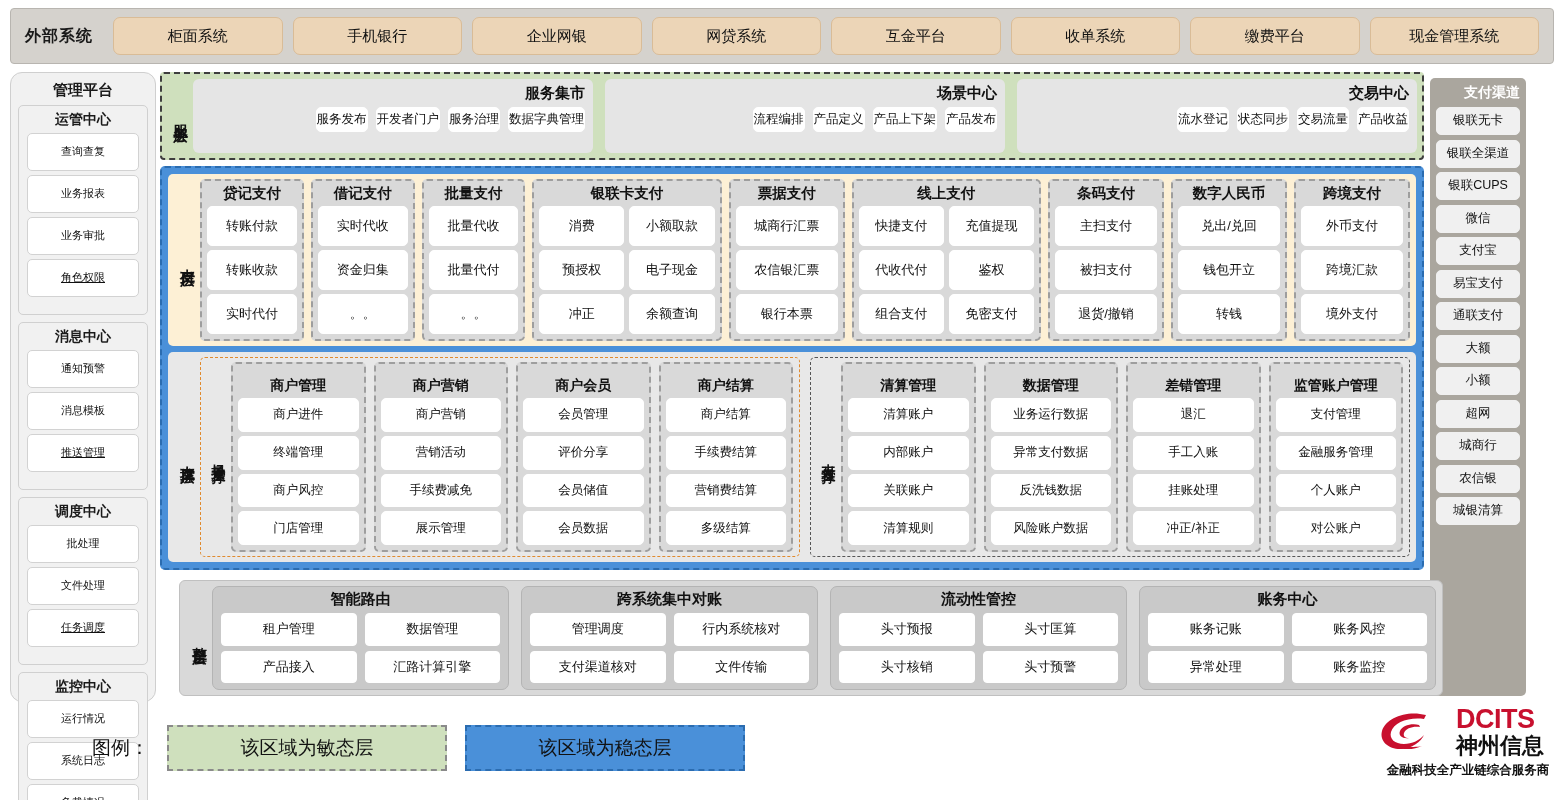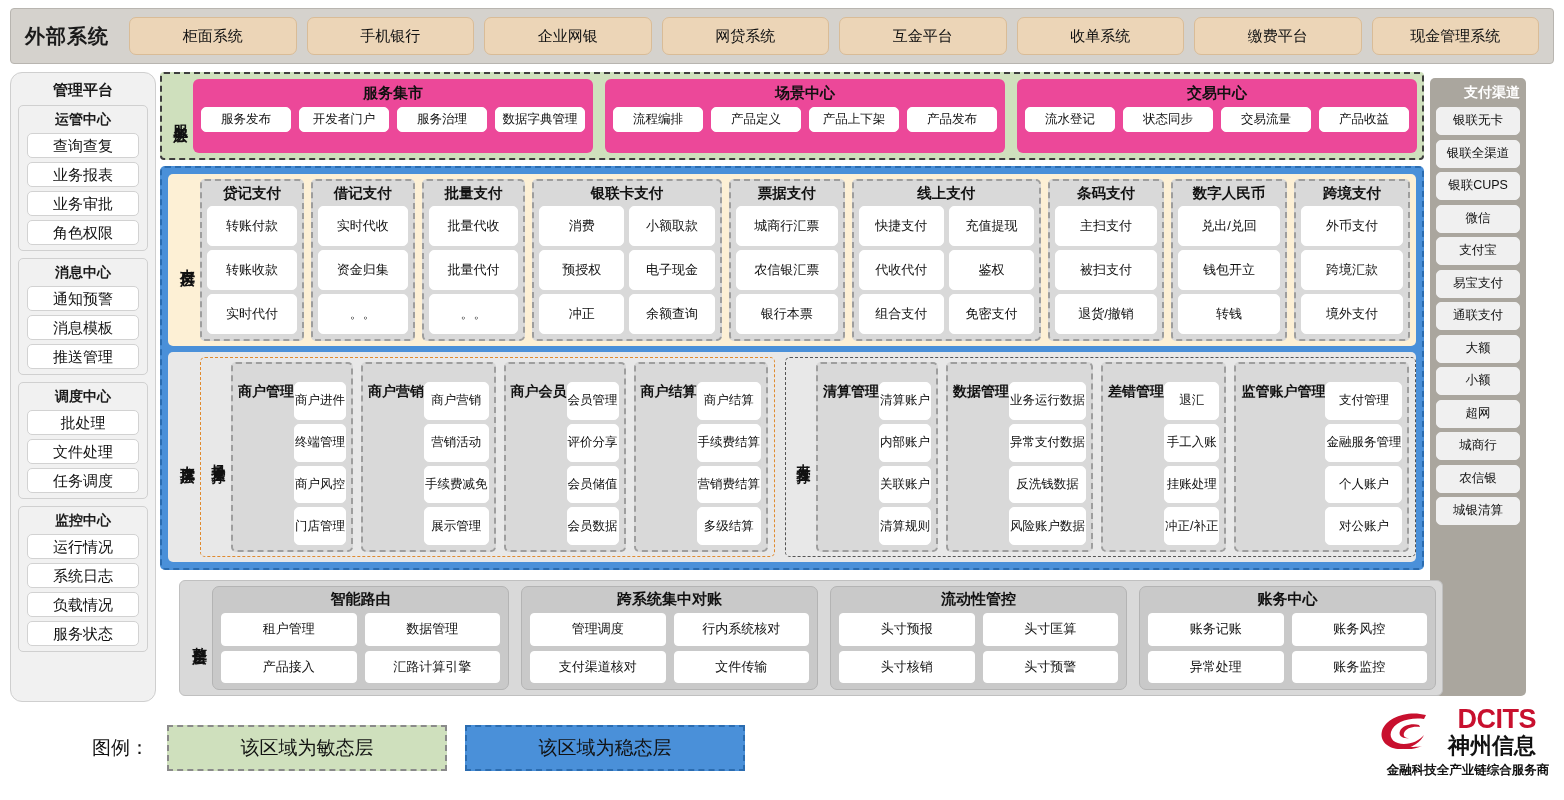--- a/index.html
+++ b/index.html
@@ -31,21 +31,21 @@
   #external-bar {
     position: absolute; left: 10px; top: 8px;
     width: 1544px; height: 56px;
     background: #d5d2cd;
     border: 1px solid #b8b5b0;
     border-radius: 4px;
     display: flex; align-items: center;
     padding: 0 14px;
   }
   #external-bar .ext-title {
-    font-weight: bold; font-size: 20px; color: #1a1a1a;
+    font-weight: bold; font-size: 16px; color: #1a1a1a;
     margin-right: 20px; letter-spacing: 1px;
     white-space: nowrap;
   }
   #external-bar .ext-items {
     flex: 1; display: flex; align-items: center;
     justify-content: space-between; gap: 10px;
   }
   #external-bar .ext-chip {
     flex: 1;
     height: 38px;
@@ -75,23 +75,23 @@
     border-radius: 5px;
     background: #f1f1f1;
     padding: 3px 8px 5px;
     margin-bottom: 7px;
   }
   .mp-group-title {
     text-align: center; font-weight: bold; font-size: 14px;
     color: #1a1a1a; padding: 2px 0 4px;
   }
   .mp-group .chip {
-    height: 25px; font-size: 15px; margin-bottom: 4px;
-  }
-  .mp-group .chip:last-child { margin-bottom: 0; }
+    height: 38px; font-size: 11px; margin-bottom: 4px;
+  }
+  .mp-group .chip:last-child { margin-bottom: 12px; text-decoration: underline; }
 
   
   #pay-channels {
     position: absolute; left: 1430px; top: 78px;
     width: 96px; height: 618px;
     background: #aaa69e;
     border-radius: 5px;
     padding: 3px 6px 4px;
   }
   #pay-channels .pc-title {
@@ -120,24 +120,24 @@
     font-weight: bold; font-size: 15px; color: #111;
     writing-mode: vertical-rl; text-orientation: upright;
     letter-spacing: 2px;
     flex: 0 0 26px;
   }
   #service-layer .svc-groups {
     flex: 1; display: flex; gap: 12px;
   }
   .svc-group {
     flex: 1;
-    background: #ec4899;
+    background: #e5e5e5;
     border-radius: 6px;
     padding: 3px 8px 6px;
-    display: flex; flex-direction: column;
+    display: flex; flex-direction: column; align-items: flex-end;
   }
   .svc-group-title {
     text-align: center; font-weight: bold; font-size: 15px;
     color: #111; padding: 2px 0 4px;
   }
   .svc-items { display: flex; gap: 8px; flex: 1; }
   .svc-items .chip {
     flex: 1; font-size: 12.5px; height: 25px;
     border: 1px solid #fff; border-radius: 5px;
   }
@@ -207,22 +207,22 @@
     font-weight: bold; font-size: 14px; color: #111;
     writing-mode: vertical-rl; text-orientation: upright;
     letter-spacing: 2px;
   }
   .sup-cols { flex: 1; display: flex; gap: 8px; }
   .sup-col {
     flex: 1;
     background: #d9d9d9;
     border: 2px dashed #9e9e9e;
     border-radius: 5px;
-    padding: 18px 5px 5px;
-    display: flex; flex-direction: row;
+    padding: 12px 5px 5px;
+    display: flex; flex-direction: column;
   }
   .sup-col-title {
     text-align: center; font-weight: bold; font-size: 14px;
     color: #111; padding: 1px 0 3px; white-space: nowrap;
   }
   .sup-items { display: flex; flex-direction: column; gap: 4px; flex: 1; }
   .sup-items .chip {
     flex: 1; font-size: 12.5px;
     border: 1px solid #fff; border-radius: 5px;
   }
@@ -274,21 +274,21 @@
     font-size: 19px; color: #111;
   }
   .legend-box.agile { background: #cfe0bd; border: 2px dashed #8a8a8a; }
   .legend-box.stable { background: #4a90d9; border: 2px dashed #2b6cb0; }
 
   
   #logo {
     position: absolute; left: 1378px; top: 706px;
     width: 180px; height: 88px;
   }
-  #logo .logo-row { display: flex; align-items: center; gap: 12px; text-align: right; }
+  #logo .logo-row { display: flex; align-items: center; gap: 20px; }
   #logo .logo-text { display: flex; flex-direction: column; line-height: 1; }
   #logo .logo-en {
     font-weight: bold; font-size: 27px; color: #c8102e;
     letter-spacing: -0.5px; font-family: "Liberation Sans", sans-serif;
   }
   #logo .logo-cn {
     font-weight: bold; font-size: 22px; color: #111; margin-top: 2px;
   }
   #logo .logo-tag {
     margin-top: 5px; font-weight: bold; font-size: 12.5px;

